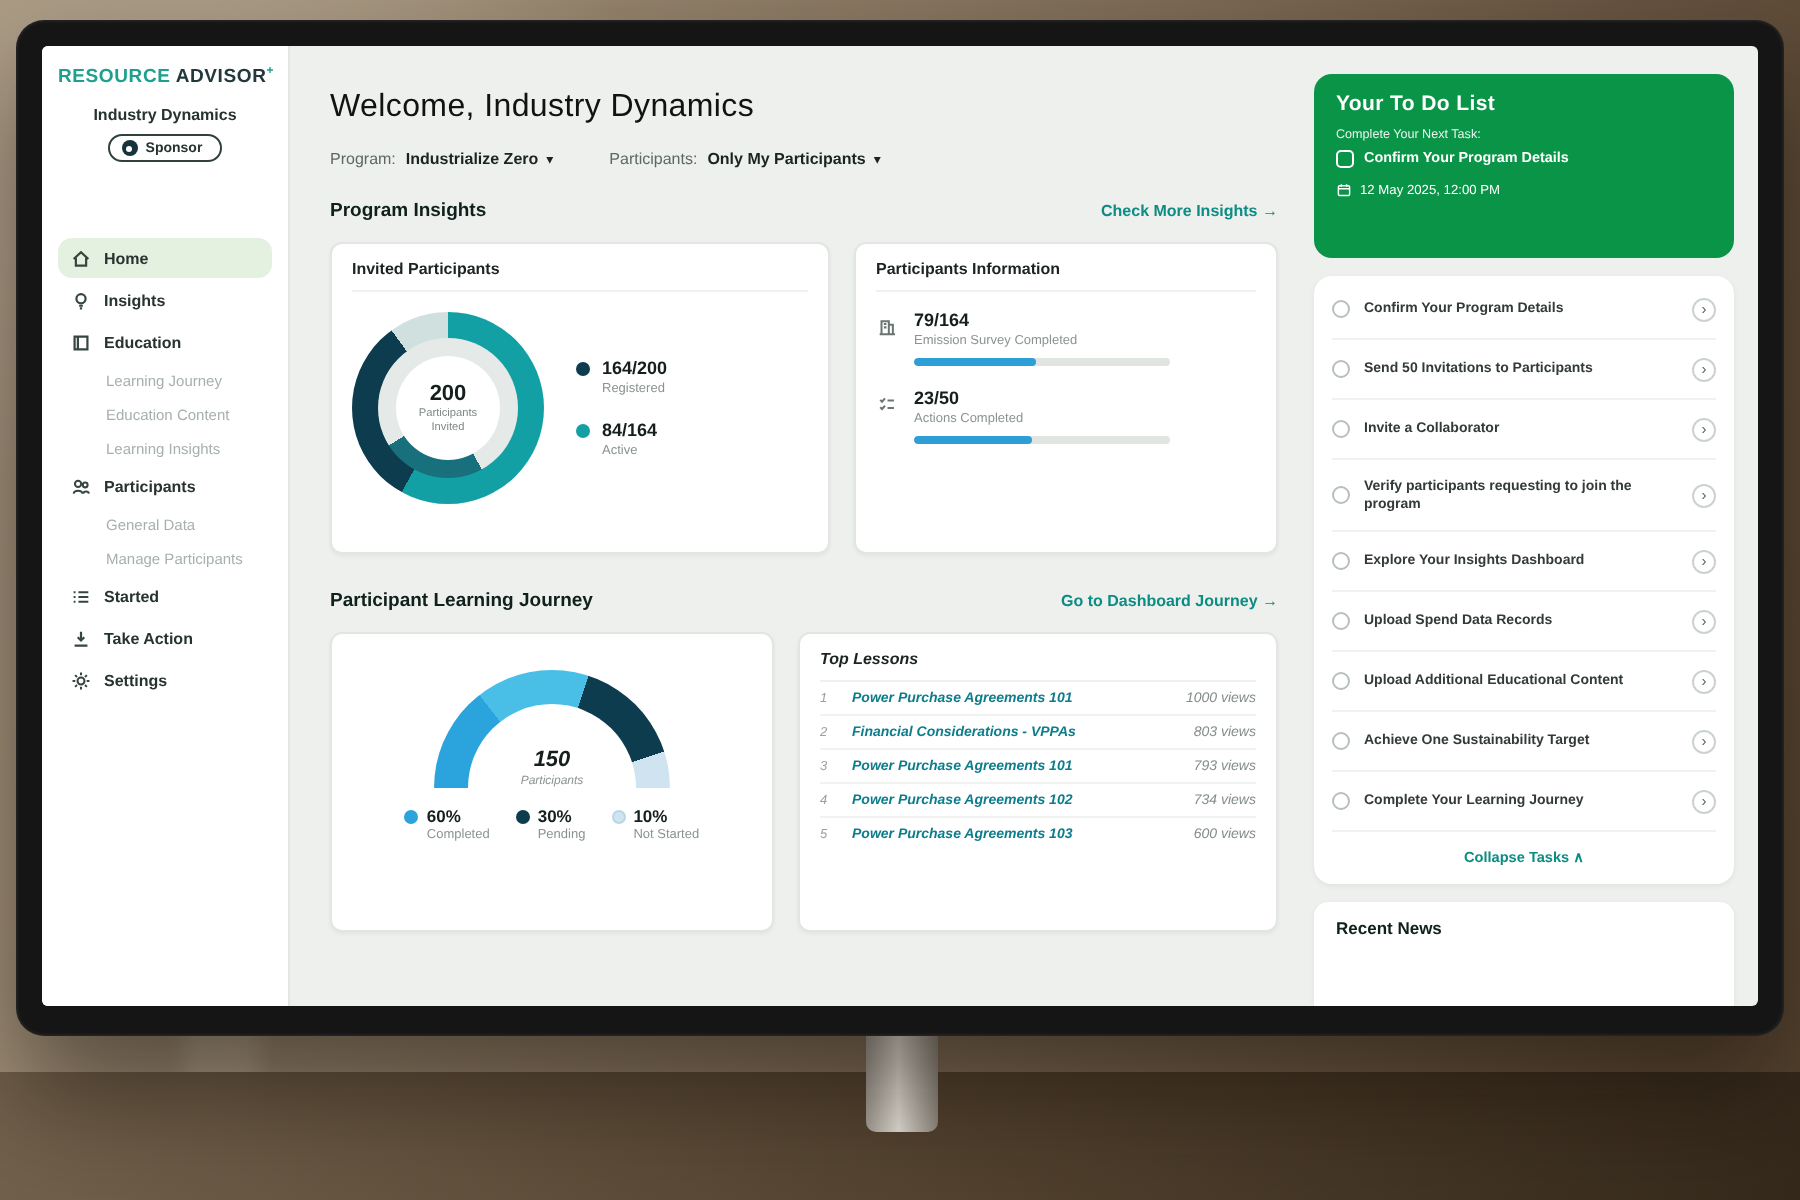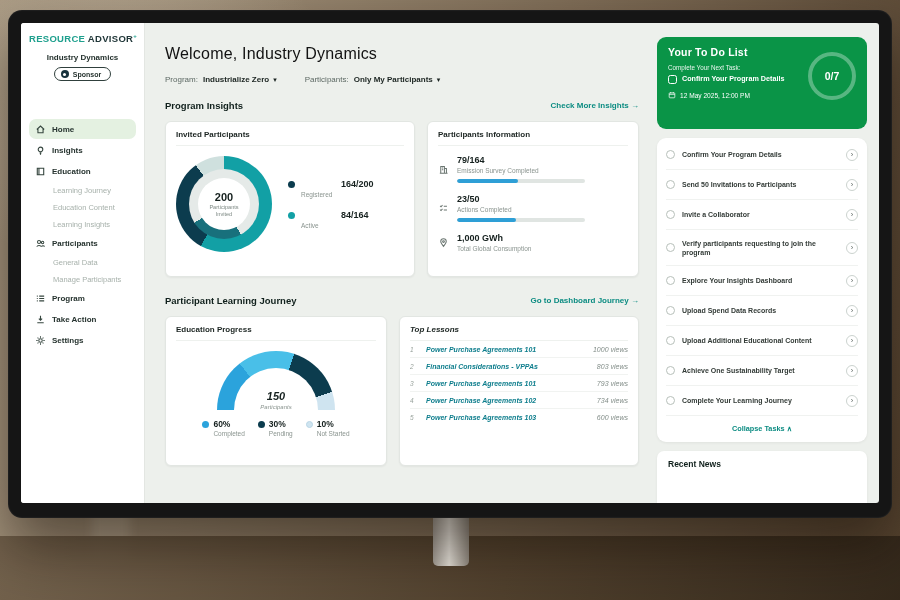--- a/index.html
+++ b/index.html
@@ -66,26 +66,26 @@
     background:conic-gradient(#e5eae8 0% 42%, #18707c 42% 66%, #e5eae8 66% 100%); }
   .donut-center { position:absolute; inset:22px; background:#fff; border-radius:50%;
     display:flex; flex-direction:column; align-items:center; justify-content:center; text-align:center; }
   .donut-val { font-size:11px; font-weight:bold; color:#15201e; }
   .donut-lab { font-size:5.6px; color:#7e8984; margin-top:1px; width:40px; line-height:1.25; }
   .legend-col { display:flex; flex-direction:column; gap:12px; }
   .leg-item { display:flex; gap:6px; align-items:flex-start; }
   .dot { width:7px; height:7px; border-radius:50%; margin-top:2px; flex-shrink:0; }
   .dot-navy { background:#0c3c4e; } .dot-teal { background:#12a0a5; }
   .dot-blue { background:#2ba3dc; } .dot-pale { background:#cfe4f0; }
-  .leg-val { font-size:9px; font-weight:bold; color:#15201e;margin-left:40px; }
+  .leg-val { font-size:9px; font-weight:bold; color:#15201e; }
   .leg-lab { font-size:6.5px; color:#8a948f; margin-top:2px; }
 
   
   .stats { margin-top:9px; display:flex; flex-direction:column; gap:11px; }
-  .stat { display:flex; gap:8px;align-items:center; }
+  .stat { display:flex; gap:8px; }
   .stat-ico { width:11px; color:#6b7671; flex-shrink:0; padding-top:1px; }
   .stat-ico svg { width:11px; height:11px; }
   .stat-val { font-size:9px; font-weight:bold; color:#15201e; }
   .stat-lab { font-size:6.5px; color:#8a948f; margin-top:2px; }
   .bar { width:128px; height:4px; border-radius:2px; background:#e0e5e2; margin-top:5px; overflow:hidden; }
   .bar-fill { height:100%; border-radius:2px; background:#2e9fd6; }
 
   
   .gauge-wrap { display:flex; flex-direction:column; align-items:center; margin-top:10px; }
   .gauge { position:relative; width:118px; height:59px; overflow:hidden;font-style:italic; }
@@ -203,21 +203,21 @@
           </div>
           <div class="nav-item sub">
             <span>Manage Participants</span>
           </div>
           <div class="nav-item">
             <span class="nav-ico">
               <svg viewBox="0 0 12 12" fill="none" stroke="currentColor" stroke-width="1.2">
                   <path d="M2 3.4h1M4.6 3.4h5.4M2 6h1M4.6 6h5.4M2 8.6h1M4.6 8.6h5.4"></path>
                 </svg>
             </span>
-            <span>Program</span>
+            <span>Started</span>
           </div>
           <div class="nav-item">
             <span class="nav-ico">
               <svg viewBox="0 0 12 12" fill="none" stroke="currentColor" stroke-width="1.2">
                   <path d="M6 2v4.6M4.2 5l1.8 1.8L7.8 5M2.5 9.6h7"></path>
                 </svg>
             </span>
             <span>Take Action</span>
           </div>
           <div class="nav-item">
@@ -310,48 +310,35 @@
                     </svg>
                 </span>
                 <span>
                   <div class="stat-val">23/50</div>
                   <div class="stat-lab">Actions Completed</div>
                   <div class="bar">
                       <div class="bar-fill" style="width: 46%;"></div>
                     </div>
                 </span>
               </div>
-              <div class="stat">
-                <span class="stat-ico">
-                  <svg viewBox="0 0 12 12" fill="none" stroke="currentColor" stroke-width="1.1">
-                      <path d="M6 10.2C7.9 7.9 9 6.4 9 5a3 3 0 10-6 0c0 1.4 1.1 2.9 3 5.2z"></path>
-                      <circle cx="6" cy="5" r="1"></circle>
-                    </svg>
-                </span>
-                <span>
-                  <div class="stat-val">1,000 GWh</div>
-                  <div class="stat-lab">Total Global Consumption</div>
-                </span>
-              </div>
             </div>
           </div>
         </div>
 
         <div class="section-head second">
           <span class="section-title">Participant Learning Journey</span>
           <span class="section-link">
             <span>Go to Dashboard Journey</span>
             <span>→</span>
           </span>
         </div>
 
         <div class="cards-row">
 
           <div class="card edu">
-            <div class="card-title">Education Progress</div>
             <div class="gauge-wrap">
               <div class="gauge">
                 <div class="gauge-ring"></div>
                 <div class="gauge-hole"></div>
                 <div class="gauge-text">
                   <div class="gauge-val">150</div>
                   <div class="gauge-lab">Participants</div>
                 </div>
               </div>
               <div class="gauge-legend">
@@ -419,23 +406,20 @@
             <span class="todo-check"></span>
             <span>Confirm Your Program Details</span>
           </div>
           <div class="todo-due">
             <svg viewBox="0 0 12 12" fill="none" stroke="#fff" stroke-width="1.1">
                 <rect x="1.8" y="2.8" width="8.4" height="7.4" rx="1"></rect>
                 <path d="M1.8 5h8.4M4 1.6v2M8 1.6v2"></path>
               </svg>
             <span>12 May 2025, 12:00 PM</span>
           </div>
-          <div class="todo-ring">
-            <span>0/7</span>
-          </div>
         </div>
 
         <div class="tasks-card">
           <div class="task-row">
             <span class="task-check"></span>
             <span class="task-label">Confirm Your Program Details</span>
             <span class="task-chev">›</span>
           </div>
           <div class="task-row">
             <span class="task-check"></span>

